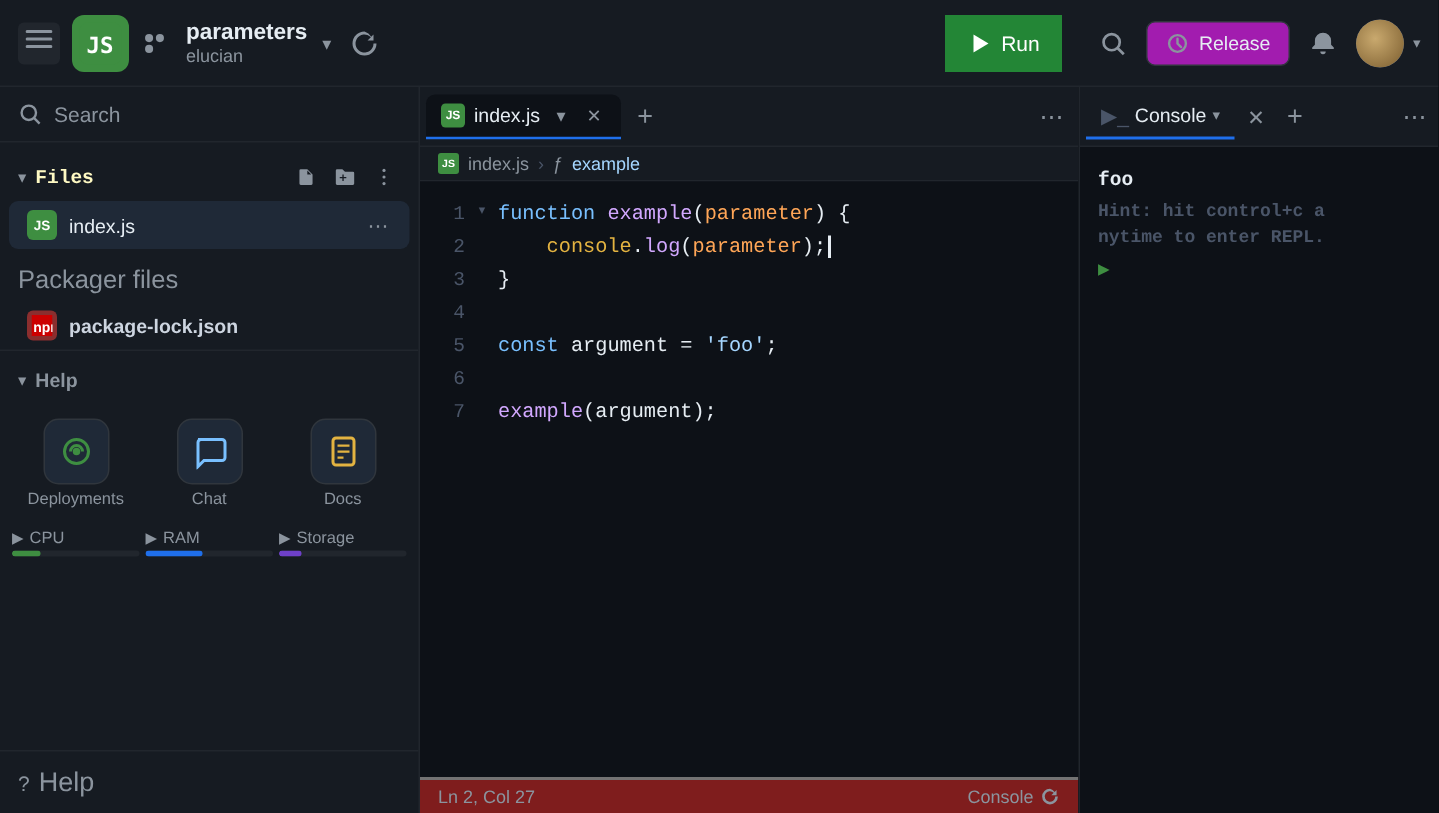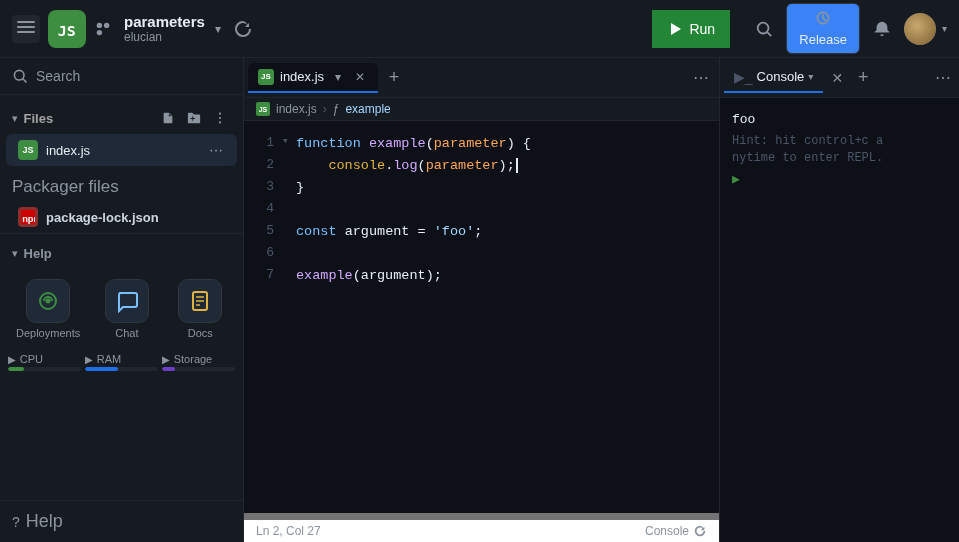--- a/index.html
+++ b/index.html
@@ -91,28 +91,27 @@
       border: 1px solid #30363d;
       border-radius: 6px;
       padding: 6px 12px;
       cursor: pointer;
       color: #e6edf3;
       font-size: 13px;
     }
     .invite-btn svg { width: 16px; height: 16px; fill: #8b949e; }
     .release-btn {
       display: flex; align-items: center; gap: 6px;
-      background: #3b82f6;
+      background: #a21caf;
       border: 1px solid #30363d;
       border-radius: 6px;
       padding: 6px 12px;
       cursor: pointer;
       color: #e6edf3;
       font-size: 13px;
-      flex-direction: column;
     }
     .release-btn svg { width: 16px; height: 16px; fill: #8b949e; }
     .notif-btn {
       width: 36px; height: 36px;
       display: flex; align-items: center; justify-content: center;
       cursor: pointer; border-radius: 6px;
     }
     .notif-btn svg { width: 18px; height: 18px; fill: #8b949e; }
     .avatar {
       width: 32px; height: 32px; border-radius: 50%;
@@ -129,21 +128,21 @@
 
     
     .main-body {
       display: flex;
       flex: 1;
       overflow: hidden;
     }
 
     
     .sidebar {
-      width: 244px;
+      width: 280px;
       background: #161b22;
       border-right: 1px solid #21262d;
       display: flex;
       flex-direction: column;
       flex-shrink: 0;
     }
     .search-bar {
       display: flex;
       align-items: center;
       gap: 8px;
@@ -159,21 +158,21 @@
       overflow-y: auto;
     }
     .section-header {
       display: flex;
       align-items: center;
       padding: 4px 12px;
       gap: 6px;
       cursor: pointer;
     }
     .section-header-label {
-      font-size: 13px; font-weight: 600; color: #a3a3a3; flex: 1;
+      font-size: 13px; font-weight: 600; color: #fef9c3; flex: 1; font-family: Liberation Mono, monospace;
     }
     .section-header-icon { color: #8b949e; font-size: 11px; }
     .section-header-actions { display: flex; gap: 4px; }
     .section-action-btn {
       width: 22px; height: 22px;
       display: flex; align-items: center; justify-content: center;
       cursor: pointer; border-radius: 4px;
     }
     .section-action-btn svg { width: 14px; height: 14px; fill: #8b949e; }
 
@@ -389,22 +388,22 @@
       display: inline-block;
       width: 2px; height: 15px;
       background: #e6edf3;
       vertical-align: middle;
       margin-left: 1px;
     }
 
     .editor-footer {
       display: flex; align-items: center; gap: 8px;
       padding: 4px 12px;
-      background: #ffffff;
-      border-top: 7px solid #737373;
+      background: #7f1d1d;
+      border-top: 2px solid #737373;
       font-size: 12px; color: #8b949e;
     }
     .footer-spacer { flex: 1; }
     .history-link {
       display: flex; align-items: center; gap: 4px;
       color: #8b949e; cursor: pointer;
     }
     .history-link svg { width: 14px; height: 14px; fill: #8b949e; }
 
     
@@ -445,20 +444,21 @@
       width: 24px; height: 24px; display: flex; align-items: center; justify-content: center;
       cursor: pointer; color: #8b949e; font-size: 16px;
     }
     .console-content {
       flex: 1;
       padding: 12px;
       font-family: 'Courier New', monospace;
       font-size: 13px;
       line-height: 1.6;
       overflow: auto;
+      font-weight: bold;
     }
     .console-output { color: #e6edf3; margin-bottom: 2px; }
     .console-hint { color: #4a5568; font-size: 12px; margin-bottom: 4px; line-height: 1.4; }
     .console-prompt { color: #3e8e41; }
   </style>
 </head>
 <body>
 
 <div class="header">
   <div class="header-left">

